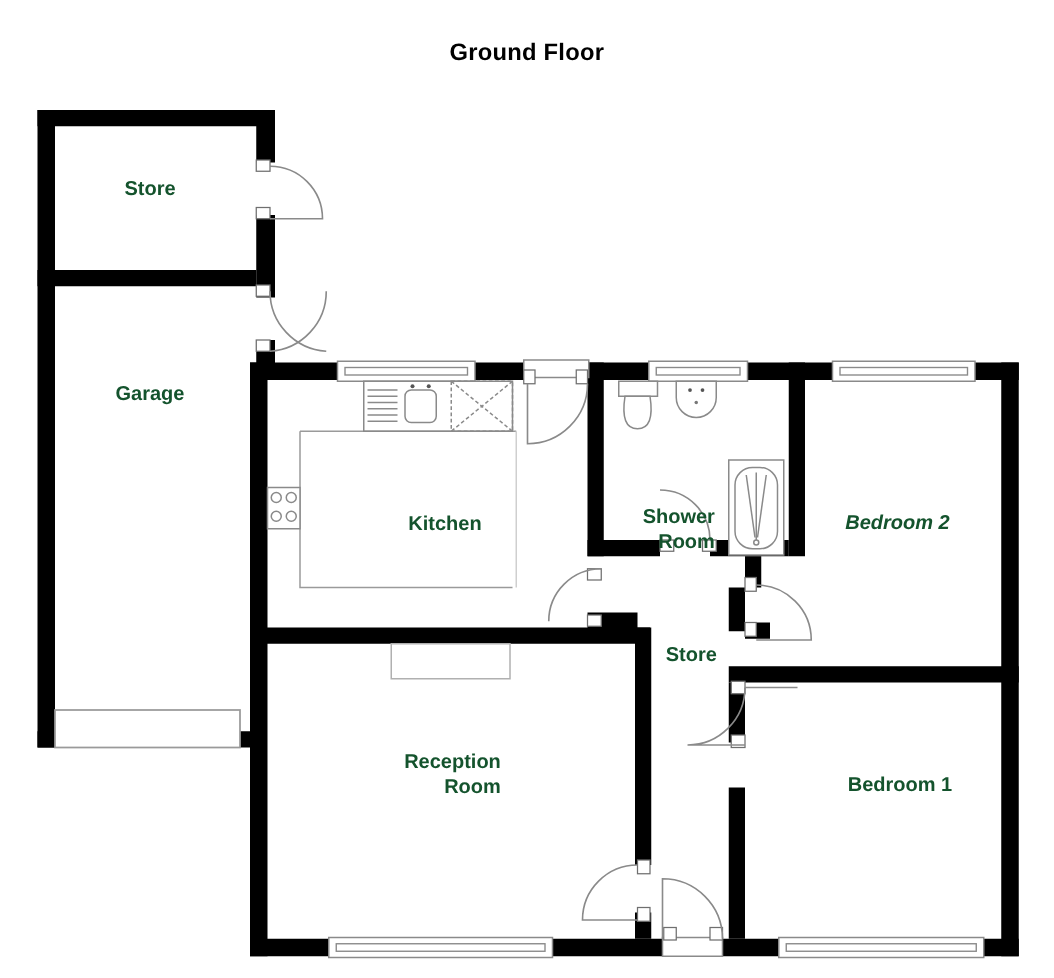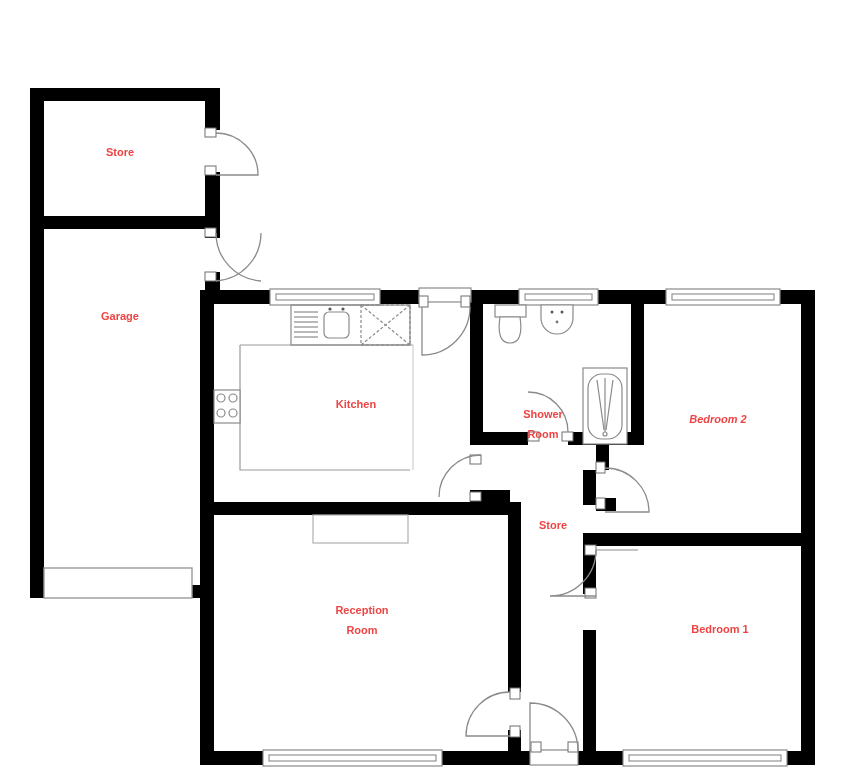--- a/index.html
+++ b/index.html
@@ -28,35 +28,36 @@
     color: #000000;
     letter-spacing: 0.2px;
   }
   #floorplan-svg {
     position: absolute;
     left: 0;
     top: 0;
   }
   .room-label {
     position: absolute;
-    color: #ef4444;
+    color: #14532d;
     font-weight: bold;
-    font-size: 11px;
+    font-size: 16px;
     line-height: 20px;
-    text-align: center;
+    text-align: right;
     white-space: pre-line;
     transform: translate(-50%, -50%);
     pointer-events: none;
   }
 </style>
 </head>
 <body>
 
 <div id="plan-root">
 
+  <div id="plan-title">Ground Floor</div>
 
   <svg id="floorplan-svg" width="843" height="782" viewBox="0 0 843 782">
 
     <g fill="#000000">
 
       <rect x="30" y="88" width="14" height="510"></rect>
 
       <rect x="30" y="88" width="190" height="13"></rect>
 
       <rect x="30" y="216" width="175" height="13"></rect>
@@ -289,21 +290,21 @@
     </g>
 
     <g fill="#000000">
       <rect x="596" y="470" width="13" height="0"></rect>
     </g>
 
   </svg>
 
   <div class="room-label" style="left:120px; top:152px;">Store</div>
   <div class="room-label" style="left:120px; top:316px;">Garage</div>
-  <div class="room-label" style="left:356px; top:404px;">Kitchen</div>
+  <div class="room-label" style="left:356px; top:420px;">Kitchen</div>
   <div class="room-label" style="left:543px; top:380px;margin-top:44px;">Shower
 Room</div>
   <div class="room-label" style="left:718px; top:419px;font-style:italic;">Bedroom 2</div>
   <div class="room-label" style="left:553px; top:525px;">Store</div>
   <div class="room-label" style="left:362px; top:620px;">Reception
 Room</div>
   <div class="room-label" style="left:700px; top:629px;padding-left:40px;">Bedroom 1</div>
 
 </div>
 

